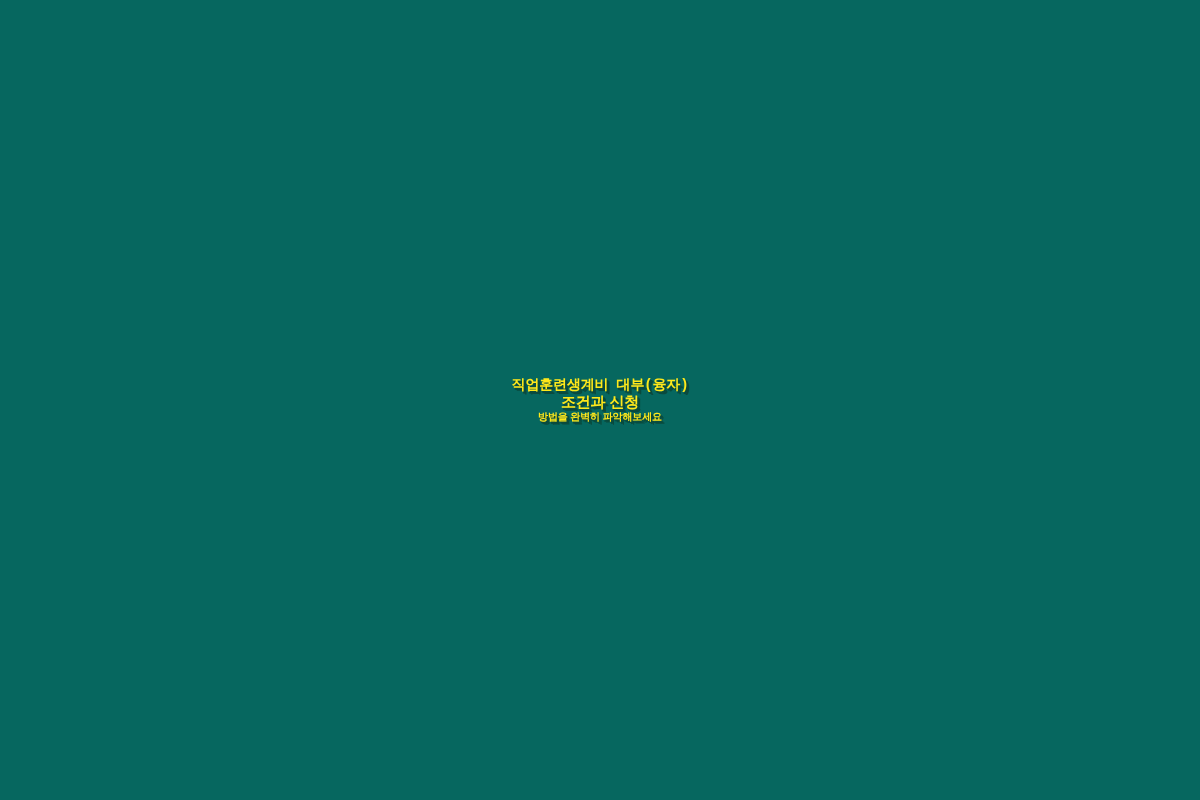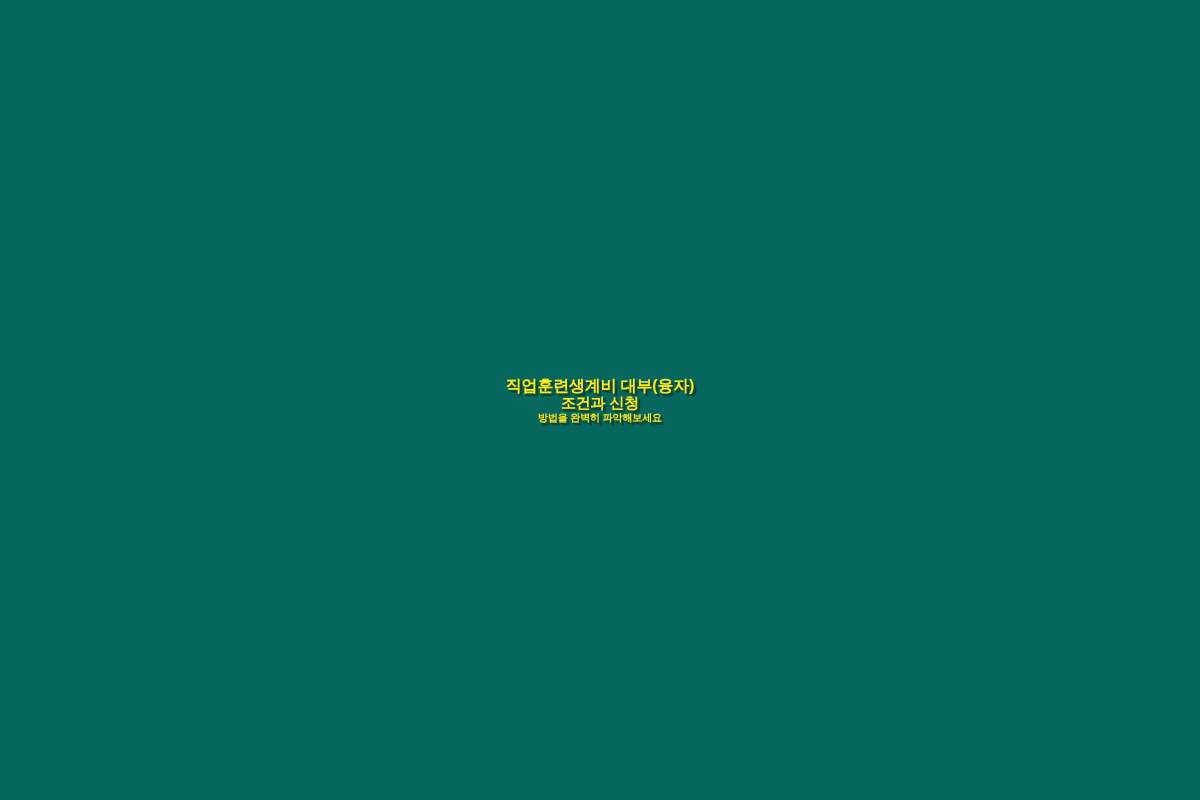--- a/index.html
+++ b/index.html
@@ -66,21 +66,21 @@
     line-height: 1.12;
   }
 </style>
 </head>
 <body>
 
 <div id="thumbnail-canvas" style="background-color: rgb(6, 103, 95);">
 
   <div class="headline-block">
 
-    <span class="headline-line line-1" style="color: rgb(255, 232, 26); text-shadow: rgb(10, 74, 62) 2px 2px 0px, rgb(10, 74, 62) 3px 3px 0px, rgb(10, 74, 62) 1px 2px 0px; font-size: 16px;">직업훈련생계비 대부(융자)</span>
+    <span class="headline-line line-1" style="color: rgb(255, 232, 26); text-shadow: rgb(10, 74, 62) 2px 2px 0px, rgb(10, 74, 62) 3px 3px 0px, rgb(10, 74, 62) 1px 2px 0px; font-size: 14px; font-family: Liberation Mono, monospace;">직업훈련생계비 대부(융자)</span>
 
     <span class="headline-line line-2" style="color: rgb(255, 232, 26); text-shadow: rgb(10, 74, 62) 2px 2px 0px, rgb(10, 74, 62) 3px 3px 0px, rgb(10, 74, 62) 1px 2px 0px; font-size: 15px;">조건과 신청</span>
 
     <span class="headline-line line-3" style="color: rgb(255, 232, 26); text-shadow: rgb(10, 74, 62) 2px 2px 0px, rgb(10, 74, 62) 3px 3px 0px, rgb(10, 74, 62) 1px 2px 0px; font-size: 10px;">방법을 완벽히 파악해보세요</span>
 
   </div>
 
 </div>
 
 </body></html>

